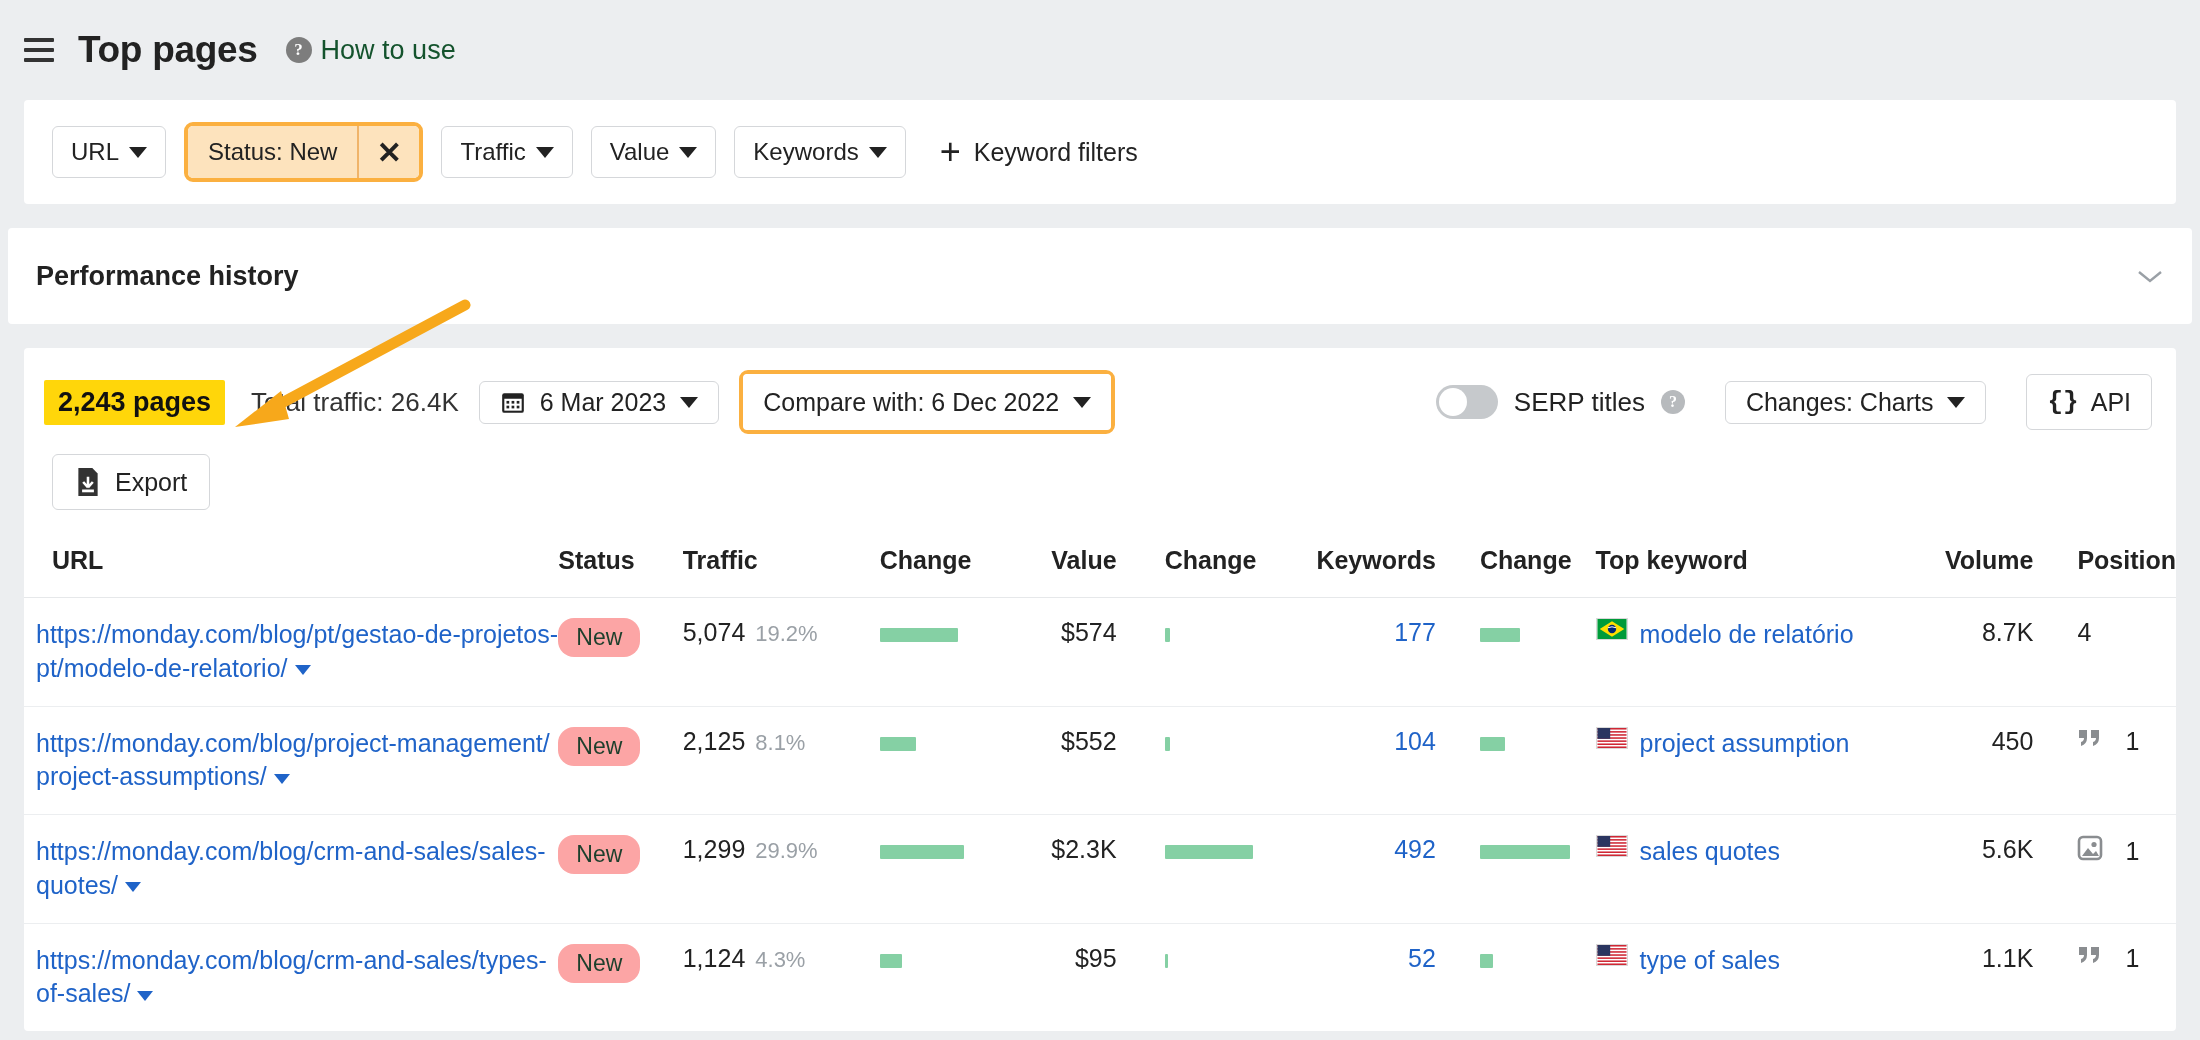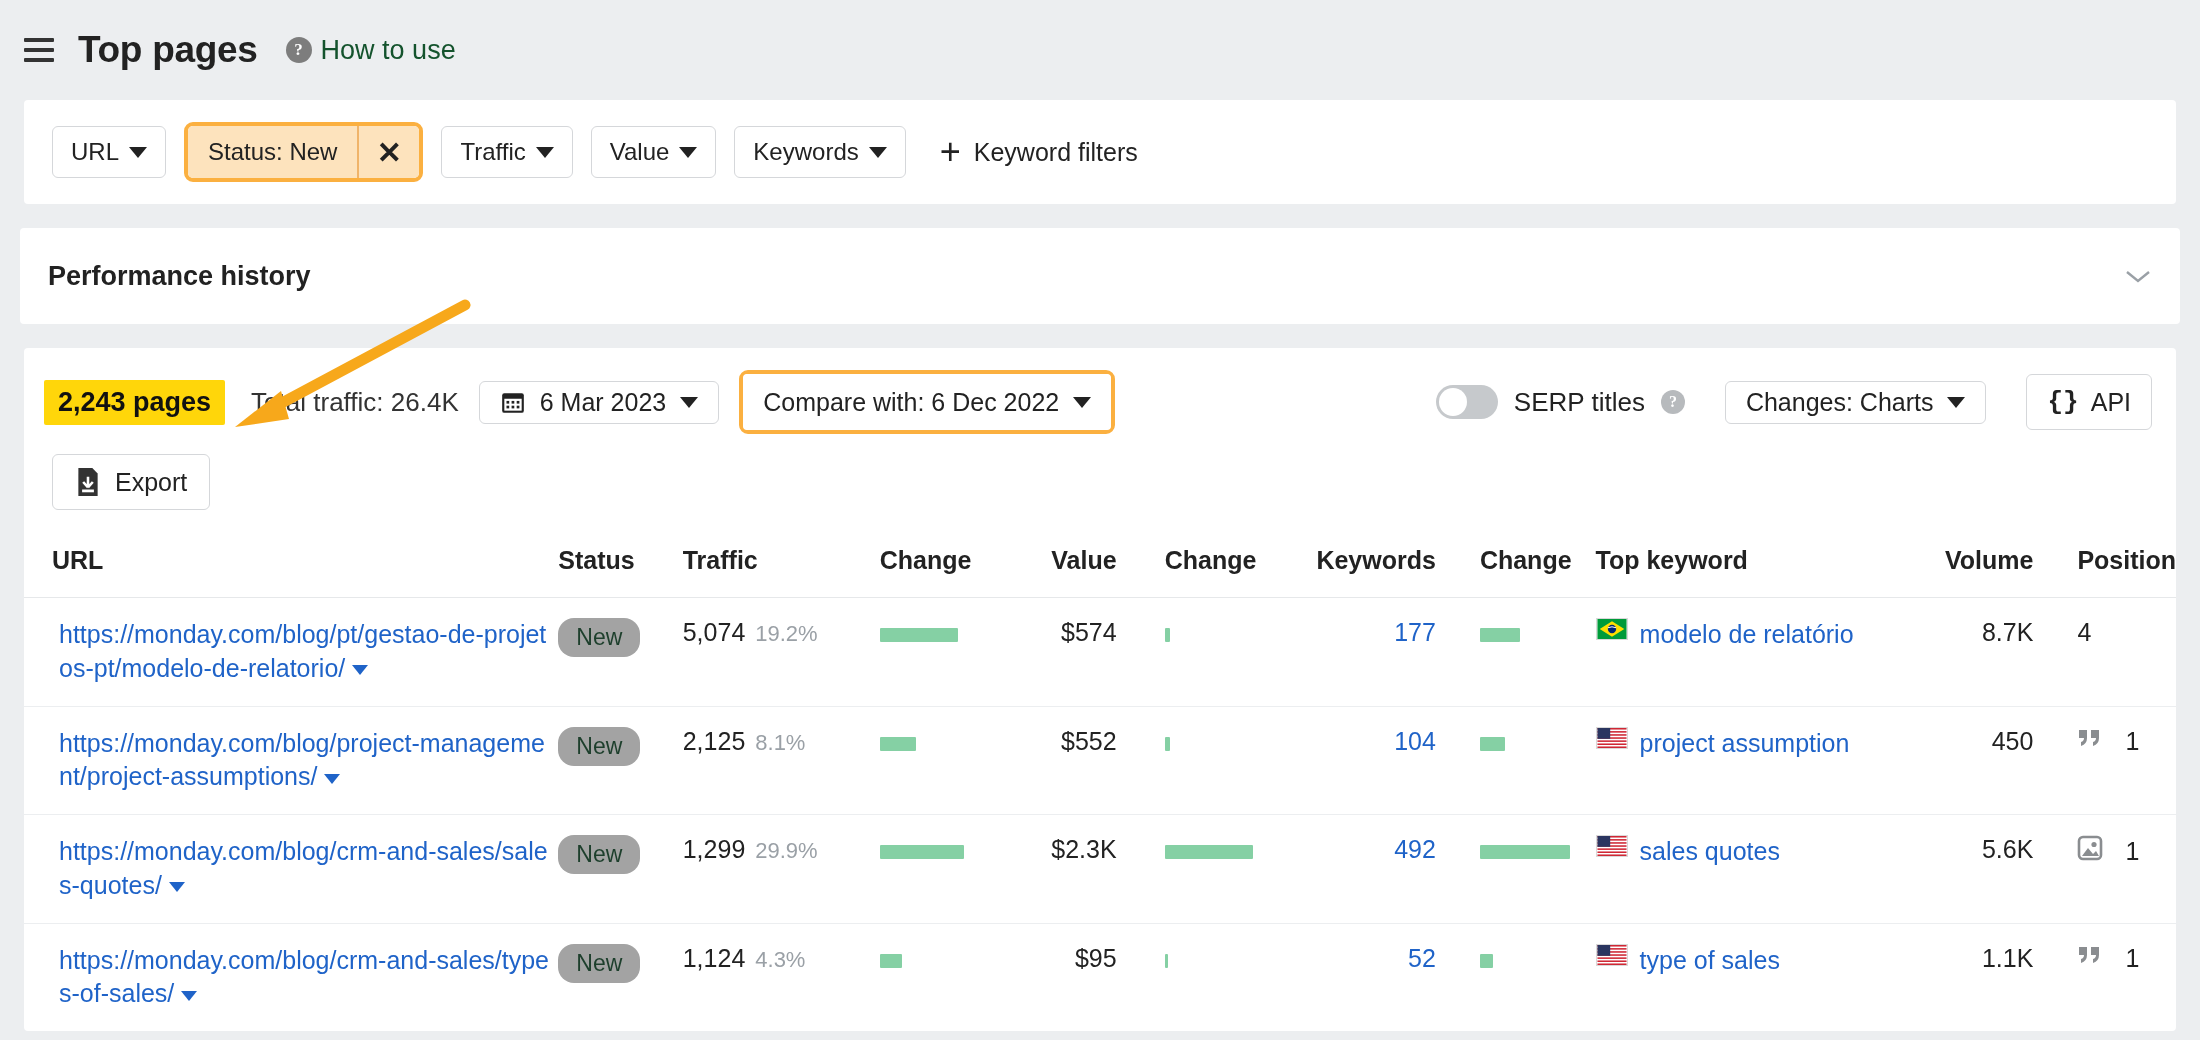--- a/index.html
+++ b/index.html
@@ -57,21 +57,21 @@
     background:#fde3bd; border-left:2px solid #f0b46a;
     width:62px; display:flex;align-items:center;justify-content:center;
     font-size:30px;font-weight:700;color:#222;cursor:pointer;
   }
   .kw-filters { display:flex;align-items:center;gap:13px;margin-left:16px;cursor:pointer; }
   .plus { font-size:36px; color:#222; line-height:1; font-weight:400; }
   .kw-filters-label { font-size:25px; color:#222; }
 
   
   .perf-panel {
-    margin: 24px 20px 0;
+    margin: 24px 8px 0;
     border-radius:4px;
     height: 96px;
     display:flex; align-items:center; justify-content:space-between;
     padding: 0 28px;
   }
   .perf-title { font-size:27px; font-weight:700; color:#222; }
   .chev-down { width:28px;height:16px; }
 
   
   .main-panel {
@@ -118,25 +118,25 @@
 
   
   table { width:100%; border-collapse: collapse; margin-top: 22px; }
   thead th {
     font-size:25px; font-weight:700; color:#222; text-align:left;
     padding: 14px 0 22px; border-bottom: 1px solid #e6e8ea;
   }
   thead th:first-child { padding-left: 28px; }
   tbody td { padding: 20px 0; border-bottom:1px solid #eceef0; vertical-align: top; font-size:25px; color:#222; }
   tbody tr:last-child td { border-bottom: none; }
-  td.url-cell { padding-left:35px; }
+  td.url-cell { padding-left:12px; }
   .url-link { color:#1f63c8; text-decoration:none; font-size:25px; line-height:1.35; cursor:pointer; word-break:break-all; }
   .url-caret { display:inline-block;width:0;height:0;border-left:8px solid transparent;border-right:8px solid transparent;border-top:10px solid #1f63c8; margin-left:7px; vertical-align: middle;}
   .badge-new {
-    display:inline-block; background:#a3a3a3; color:#1d3f2c; border-radius:16px;
+    display:inline-block; background:#fca5a5; color:#1d3f2c; border-radius:16px;
     padding:6px 18px; font-size:23px;
   }
   .num { font-weight:400; }
   .pct { color:#9aa0a6; font-size:22px; margin-left:10px; }
   .bar { height:14px; background:#85d0a4; border-radius:1px; display:block; }
   .kw-link { color:#1f63c8; text-decoration:none; cursor:pointer; }
   .flag { width:32px;height:22px;display:inline-block;vertical-align:middle;margin-right:12px;border:1px solid rgba(0,0,0,.15); }
   .topkw { display:flex; gap:0; align-items:flex-start; }
   .topkw-text { line-height:1.35; }
   .right { text-align:right; }

